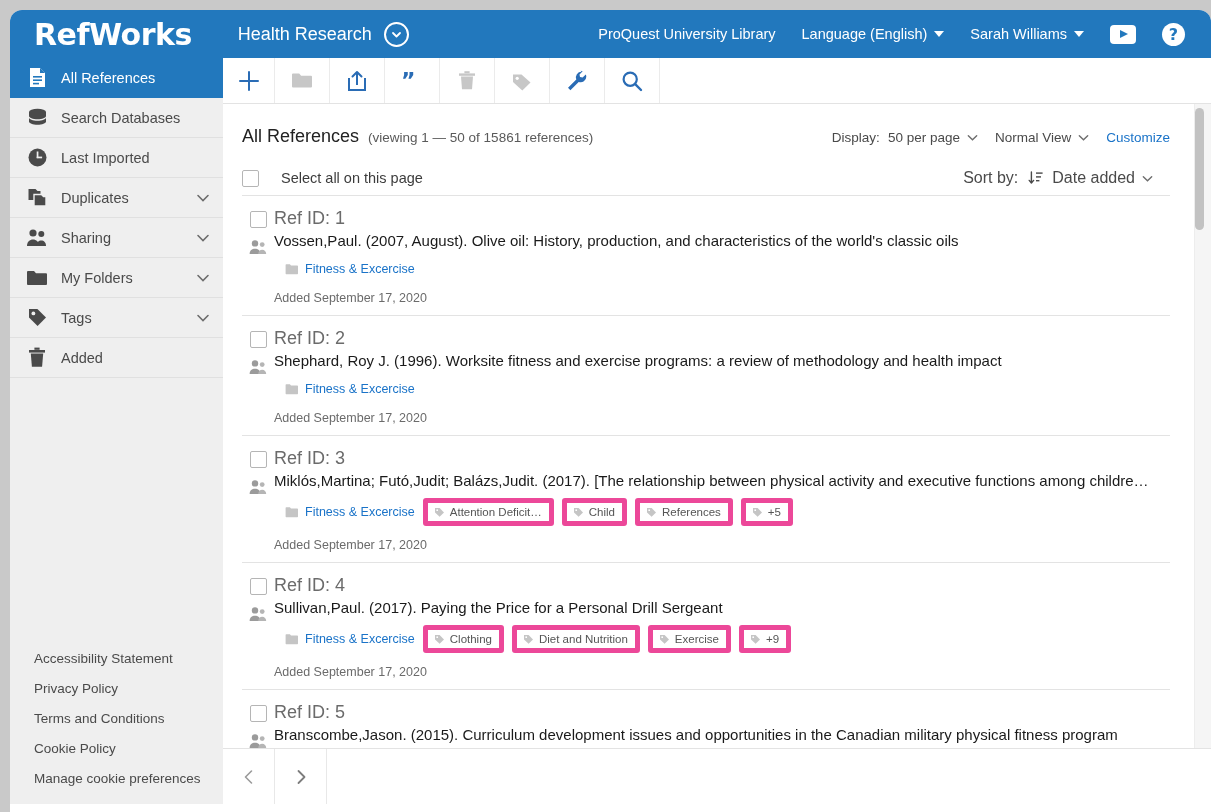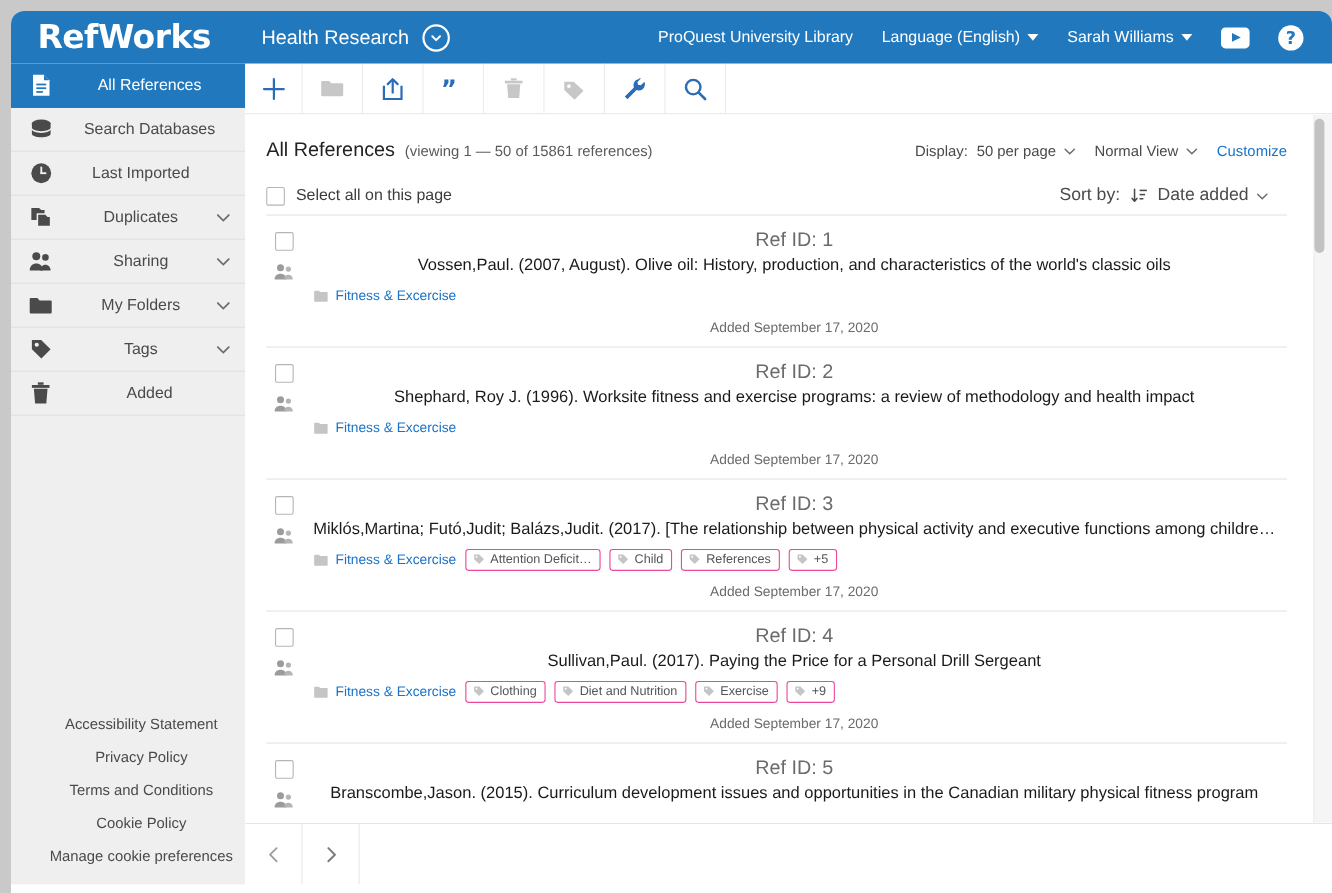--- a/index.html
+++ b/index.html
@@ -92,21 +92,21 @@
     width: 23px; height: 23px;
     border-radius: 50%;
     background: #ffffff;
     color: #2278BD;
     font-size: 16px; font-weight: bold;
     display: flex; align-items: center; justify-content: center;
     font-family: "DejaVu Sans", sans-serif;
   }
 
   
-  .body-wrap { display: flex; height: 746px; text-align: center; }
+  .body-wrap { display: flex; height: 746px; }
 
   
   .sidebar {
     width: 213px;
     flex: 0 0 213px;
     background: #EFEFEF;
     display: flex;
     flex-direction: column;
     position: relative;
   }
@@ -223,21 +223,21 @@
   }
   .cbox {
     width: 17px; height: 17px;
     border: 1.5px solid #b5b5b5;
     border-radius: 2px;
     background: #fff;
     cursor: pointer;
     flex: 0 0 17px;
   }
   .selectall-label {
-    margin-left: 10px;
+    margin-left: 22px;
     font-size: 14.5px;
     color: #3c3c3c;
   }
   .sort-wrap {
     margin-left: auto;
     display: flex; align-items: center;
     font-size: 16px; color: #4a4a4a;
   }
   .sort-wrap .lbl { margin-right: 10px; }
   .sort-ico { width: 16px; height: 16px; margin-right: 8px; }
@@ -283,21 +283,21 @@
   .chip-folder {
     display: inline-flex; align-items: center; gap: 7px;
     font-size: 12.5px; color: #1a73c8;
     padding-left: 11px;
     cursor: pointer;
     white-space: nowrap;
   }
   .chip-tag {
     display: inline-flex; align-items: center; gap: 5px;
     font-size: 11.5px; color: #555;
-    border: 1px solid #ec4899;
+    border: 5px solid #ec4899;
     border-radius: 3px;
     padding: 3px 7px 3px 6px;
     background: #fff;
     white-space: nowrap;
     cursor: pointer;
   }
   .ref-added {
     font-size: 12.5px;
     color: #6b6b6b;
   }

